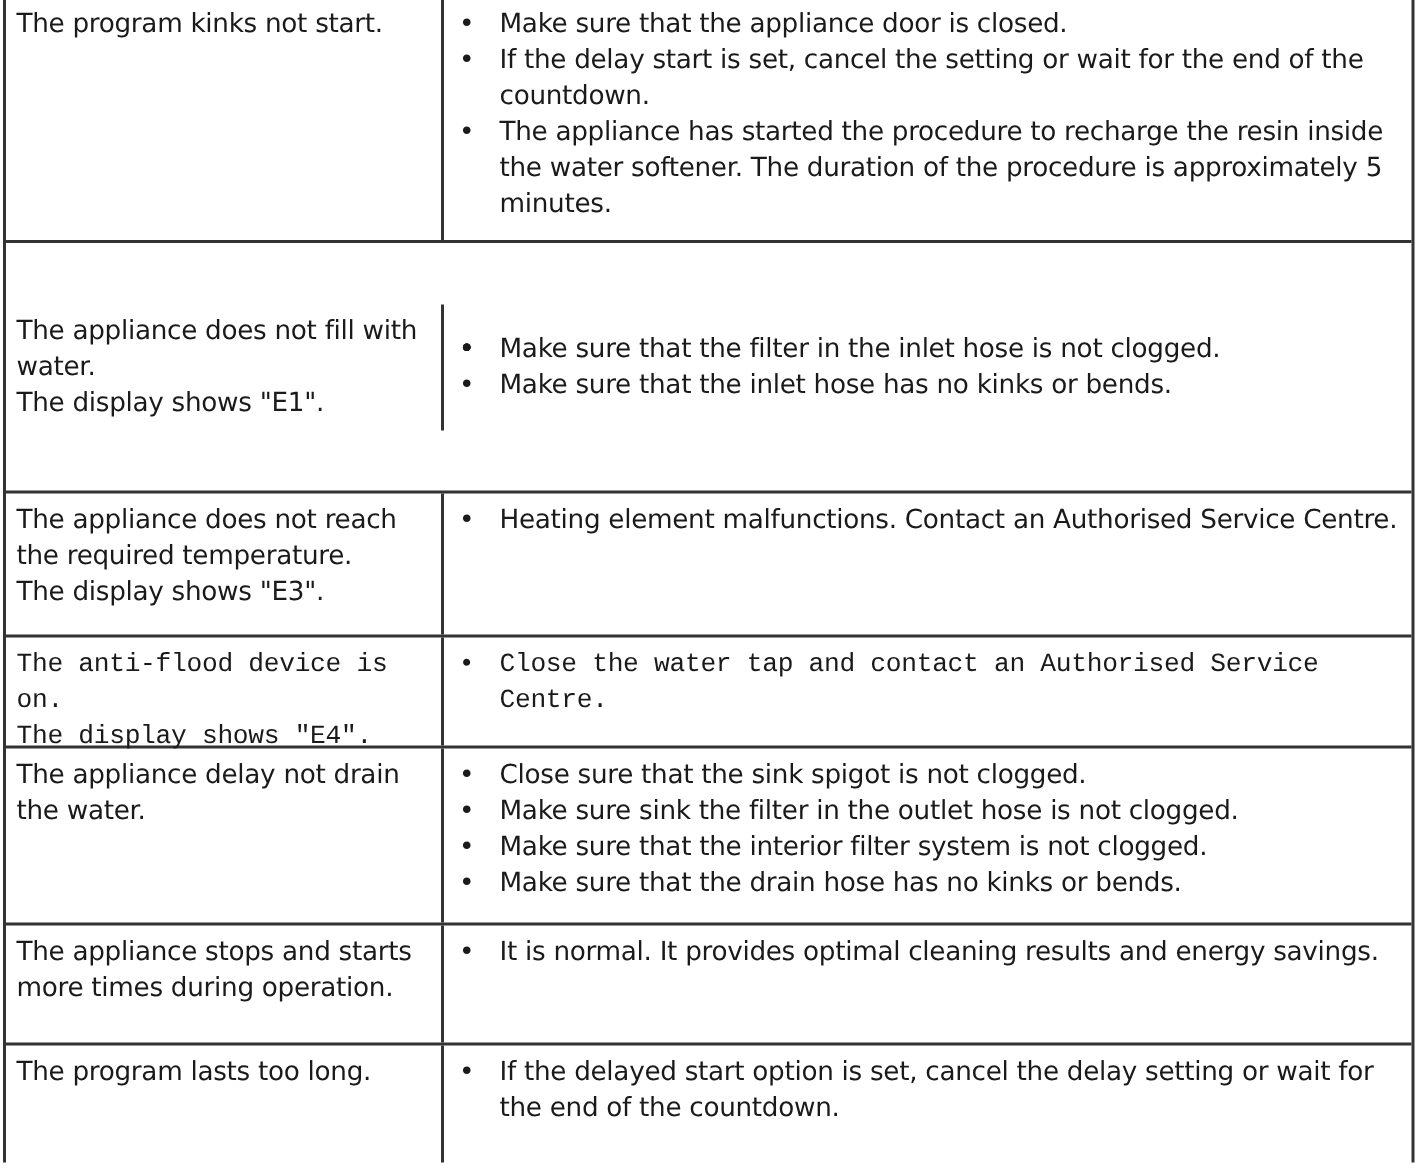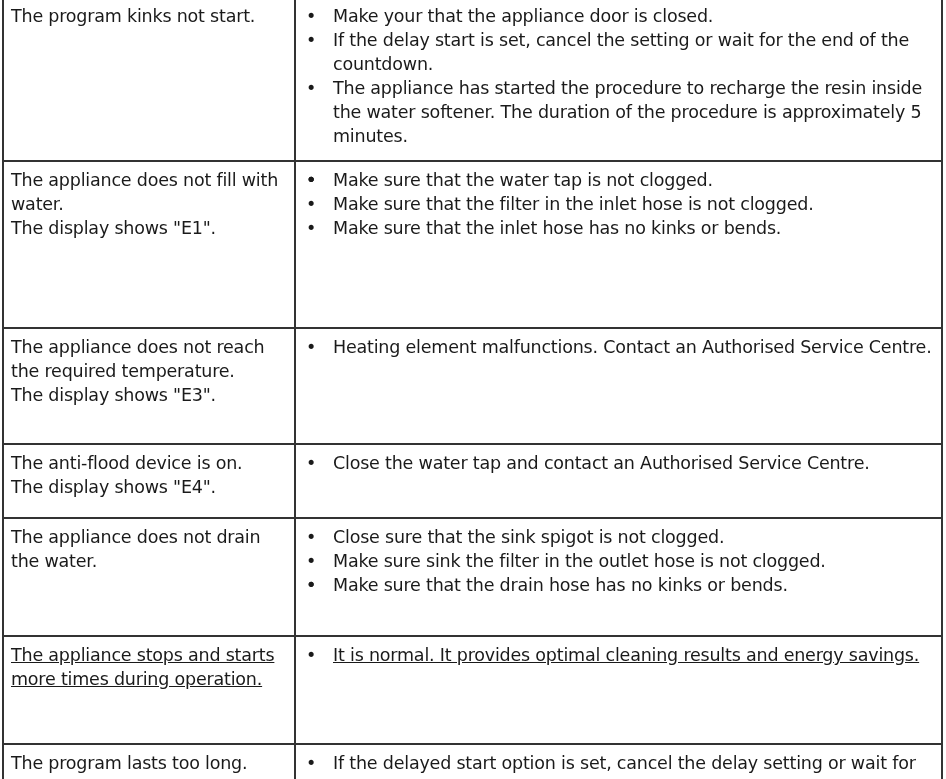--- a/index.html
+++ b/index.html
@@ -64,73 +64,73 @@
 </head>
 <body>
 
 <div class="table">
 
   <div class="row" style="height:164px;">
     <div class="problem">
       <span class="line">The program kinks not start.</span>
     </div>
     <ul class="solutions">
-      <li><span class="bullet">•</span><span>Make your that the appliance door is closed.</span></li>
+      <li><span class="bullet">•</span><span>Make sure that the appliance door is closed.</span></li>
       <li><span class="bullet">•</span><span>If the delay start is set, cancel the setting or wait for the end of the countdown.</span></li>
       <li><span class="bullet">•</span><span>The appliance has started the procedure to recharge the resin inside the water softener. The duration of the procedure is approximately 5 minutes.</span></li>
     </ul>
   </div>
 
-  <div class="row" style="height:167px;">
+  <div class="row" style="height:167px;align-items:center;">
     <div class="problem">
       <span class="line">The appliance does not fill with water.</span>
       <span class="line">The display shows "E1".</span>
     </div>
     <ul class="solutions">
       <li><span class="bullet">•</span></li>
       <li><span class="bullet">•</span></li>
-      <li><span class="bullet">•</span><span>Make sure that the water tap is not clogged.</span></li>
+      <li><span class="bullet">•</span></li>
       <li><span class="bullet">•</span><span>Make sure that the filter in the inlet hose is not clogged.</span></li>
       <li><span class="bullet">•</span><span>Make sure that the inlet hose has no kinks or bends.</span></li>
     </ul>
   </div>
 
-  <div class="row" style="height:116px;">
+  <div class="row" style="height:96px;">
     <div class="problem">
       <span class="line">The appliance does not reach the required temperature.</span>
       <span class="line">The display shows "E3".</span>
     </div>
     <ul class="solutions">
       <li><span class="bullet">•</span><span>Heating element malfunctions. Contact an Authorised Service Centre.</span></li>
     </ul>
   </div>
 
-  <div class="row" style="height:74px;">
+  <div class="row" style="height:74px;font-family:Liberation Mono, monospace;">
     <div class="problem">
       <span class="line">The anti-flood device is on.</span>
       <span class="line">The display shows "E4".</span>
     </div>
     <ul class="solutions">
       <li><span class="bullet">•</span><span>Close the water tap and contact an Authorised Service Centre.</span></li>
     </ul>
   </div>
 
   <div class="row" style="height:118px;">
     <div class="problem">
-      <span class="line">The appliance does not drain the water.</span>
+      <span class="line">The appliance delay not drain the water.</span>
     </div>
     <ul class="solutions">
       <li><span class="bullet">•</span><span>Close sure that the sink spigot is not clogged.</span></li>
       <li><span class="bullet">•</span><span>Make sure sink the filter in the outlet hose is not clogged.</span></li>
-      <li><span class="bullet">•</span></li>
+      <li><span class="bullet">•</span><span>Make sure that the interior filter system is not clogged.</span></li>
       <li><span class="bullet">•</span><span>Make sure that the drain hose has no kinks or bends.</span></li>
     </ul>
   </div>
 
-  <div class="row" style="height:108px;text-decoration:underline;">
+  <div class="row" style="height:80px;">
     <div class="problem">
       <span class="line">The appliance stops and starts more times during operation.</span>
     </div>
     <ul class="solutions">
       <li><span class="bullet">•</span><span>It is normal. It provides optimal cleaning results and energy savings.</span></li>
     </ul>
   </div>
 
   <div class="row" style="height:80px;">
     <div class="problem">

